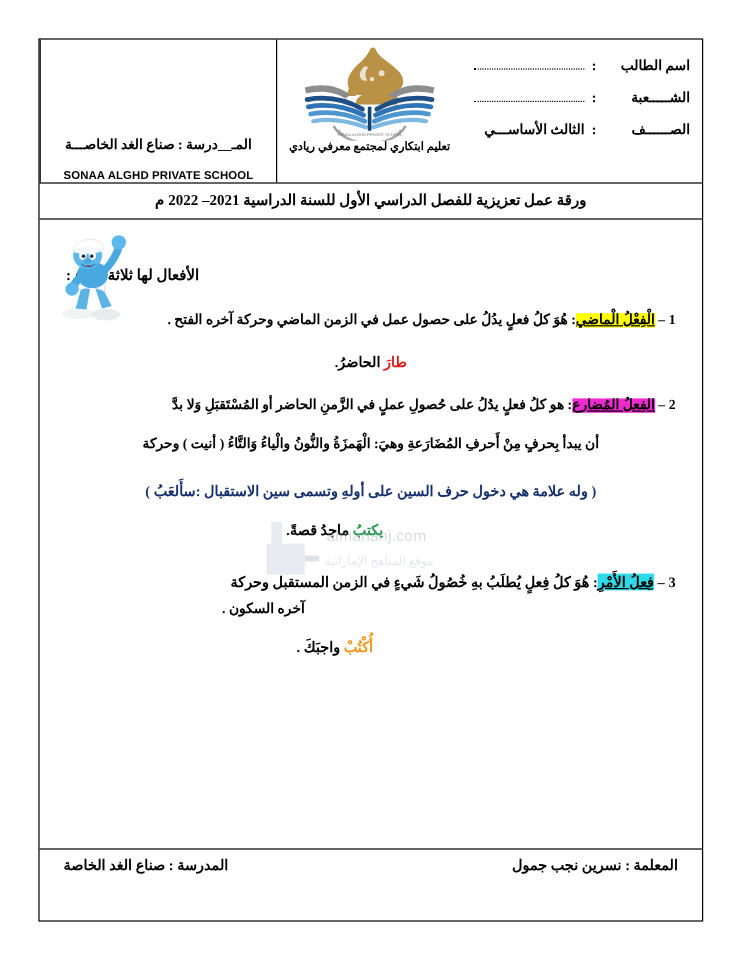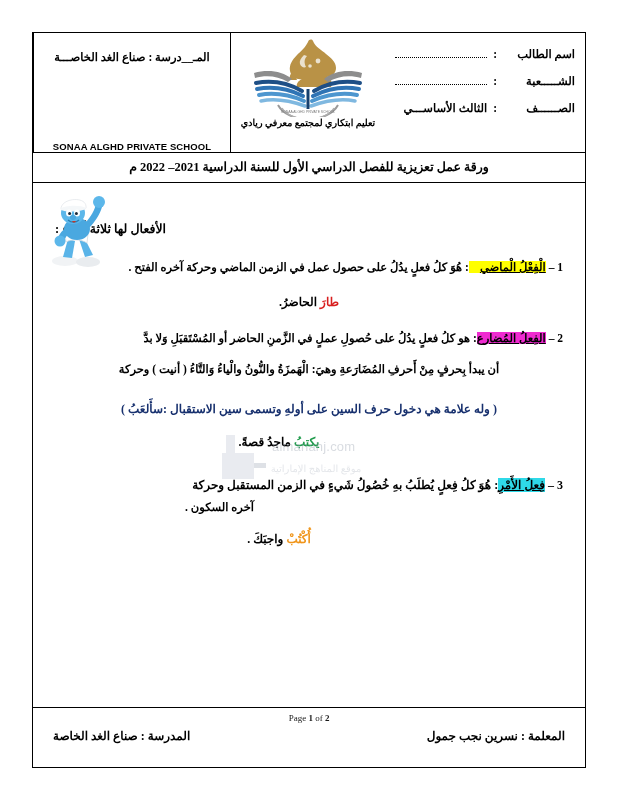--- a/index.html
+++ b/index.html
@@ -39,21 +39,21 @@
   }
   .hdr-cell {
     box-sizing: border-box;
     position: relative;
     display: flex;
     flex-direction: column;
   }
   .cell-school {
     width: 197px;
     border-left: 1.5px solid #000;
-    justify-content: space-between;
+    justify-content: flex-end;
     align-items: center;
     padding-top: 16px;
   }
   .cell-logo {
     width: 155px;
     border-left: 1.5px solid #000;
     align-items: center;
     justify-content: flex-start;
     padding-top: 4px;
   }
@@ -157,21 +157,21 @@
     font-weight: bold;
     line-height: 1.55;
     margin-top: 22px;
     text-align: right;
     direction: rtl;
   }
   .clause.c2 { margin-top: 20px; }
   .clause.c3 { margin-top: 26px; font-size: 12px; }
 
   .num { font-weight: bold; }
-  .hl-yellow { background: #ffff00; text-decoration: underline; padding-left: 11px; }
+  .hl-yellow { background: #ffff00; text-decoration: underline; }
   .hl-magenta { background: #ef2ad0; text-decoration: underline; }
   .hl-cyan { background: #2fd9e8; text-decoration: underline; }
 
   .example {
     text-align: center;
     font-size: 12px;
     font-weight: bold;
     margin-top: 18px;
     direction: rtl;
   }
@@ -440,20 +440,19 @@
     </div>
     <div class="sub-right">آخره السكون .</div>
 
     <div class="ex-small">
       <span class="ex-orange">أُكْتُبْ</span>
       <span>واجبَكَ .</span>
     </div>
   </div>
 
   <div class="footer">
-    <div class="page-num"><span>Page </span><b>1</b><span> of </span><b>2</b></div>
     <div class="footer-row">
       <span>المعلمة : نسرين نجب جمول</span>
       <span>المدرسة : صناع الغد الخاصة</span>
     </div>
   </div>
 
 </div>
 
 </body></html>

